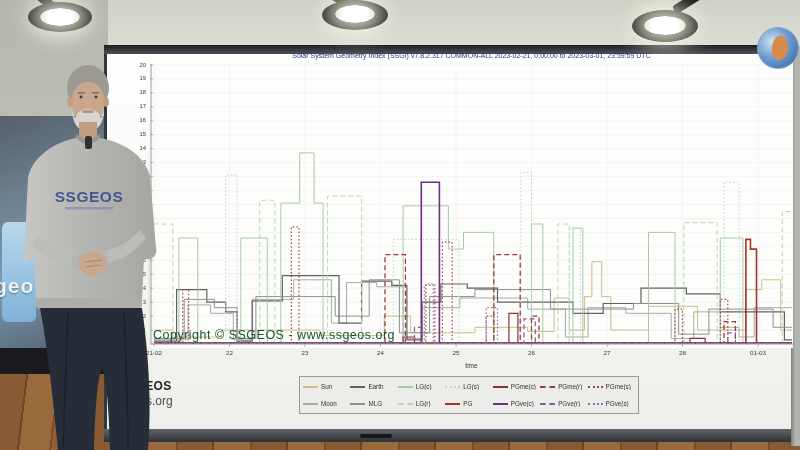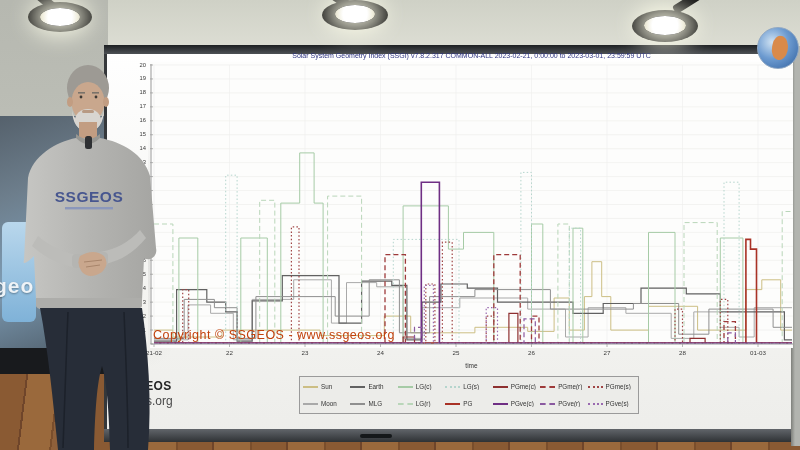--- a/index.html
+++ b/index.html
@@ -45,21 +45,21 @@
             background:#15181a;border-radius:2px;}
   
   .chart-title{position:absolute;left:150px;top:52px;width:643px;text-align:center;z-index:12;
                font-size:7px;color:#2d3380;}
   .chart-svg{position:absolute;left:150px;top:62px;z-index:11;}
   .ylab{position:absolute;width:18px;text-align:right;font-size:5.8px;color:#3a3a3a;z-index:12;}
   .xlab{position:absolute;width:40px;text-align:center;font-size:6.2px;color:#3a3a3a;z-index:12;}
   .time-label{position:absolute;left:150px;top:362px;width:643px;text-align:center;z-index:12;
               font-size:6.5px;color:#333;}
   .watermark{position:absolute;left:153px;top:328px;z-index:12;font-size:12.5px;
-             color:#c2410c;letter-spacing:.5px;}
+             color:#14532d;letter-spacing:.5px;}
   .legend{position:absolute;left:299px;top:376px;width:340px;height:38px;z-index:12;
           background:#ecece9;border:1px solid #9a9a9a;display:grid;
           grid-template-columns:repeat(7,1fr);grid-template-rows:repeat(2,1fr);
           grid-auto-flow:column;align-items:center;padding:1px 3px;}
   .leg-item{display:flex;align-items:center;gap:3px;overflow:hidden;}
   .leg-sample{display:inline-block;width:15px;height:0;flex:none;}
   .leg-label{font-size:6.3px;color:#333;white-space:nowrap;}
   .overlay-brand{position:absolute;left:119px;top:379px;z-index:20;font-size:12px;
                  font-weight:800;color:#252525;letter-spacing:.3px;}
   .overlay-site{position:absolute;left:114px;top:394px;z-index:20;font-size:12px;color:#4a4a4a;}

